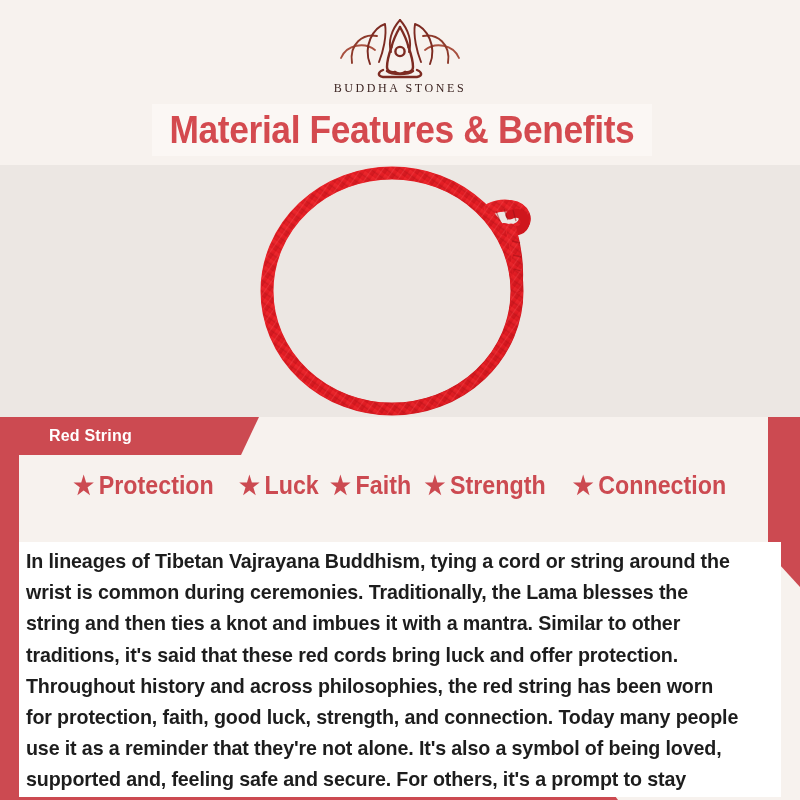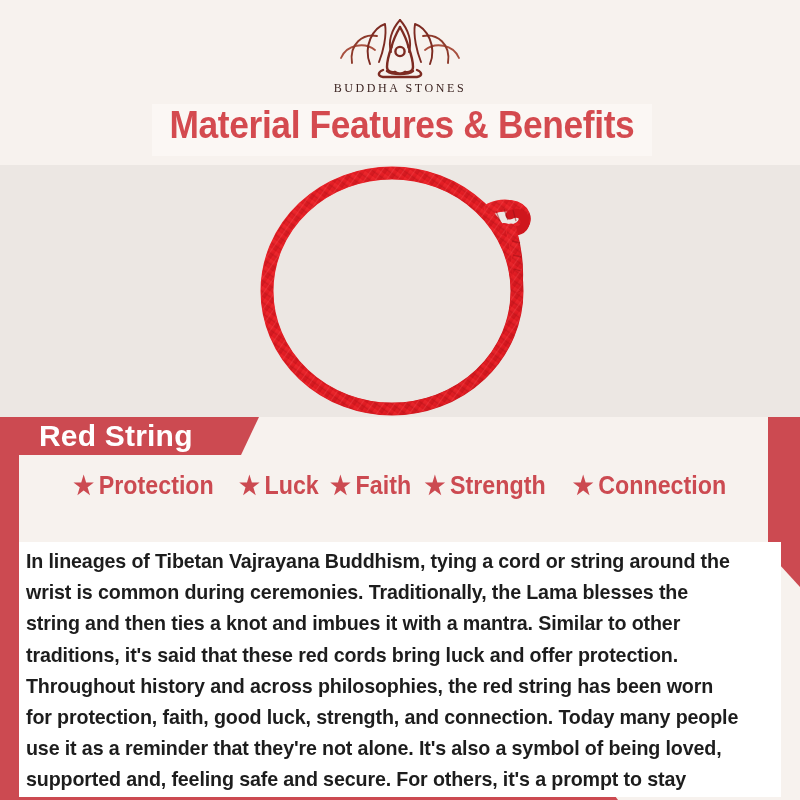--- a/index.html
+++ b/index.html
@@ -52,21 +52,21 @@
     margin-top:1px;
     font-family:"Liberation Serif", serif;
     font-size:12px;letter-spacing:2.6px;
     color:#3b2320;font-weight:400;
   }
 
   
   .title-band{
     position:absolute;left:152px;top:104px;width:500px;height:52px;
     background:#fbf7f4;
-    display:flex;align-items:flex-start;justify-content:center;
+    display:flex;align-items:center;justify-content:center;
   }
   .title-text{
     color:#d44a4f;
     font-family:"Liberation Sans", sans-serif;
     font-weight:bold;
     font-size:38px;
     letter-spacing:-0.4px;
     transform:scaleX(0.93);
     white-space:nowrap;
   }
@@ -81,23 +81,23 @@
   }
 
   
   .ribbon{
     position:absolute;left:19px;top:417px;width:240px;height:38px;
     background:#cc4a51;
     clip-path:polygon(0 0, 240px 0, 222px 38px, 0 38px);
     display:flex;align-items:center;
   }
   .ribbon-label{
-    margin-left:20px;
+    margin-left:30px;
     color:#ffffff;
-    font-size:30px;font-weight:bold;
+    font-size:16px;font-weight:bold;
     letter-spacing:0.2px;
   }
   .ribbon-strip{
     position:absolute;left:0;top:417px;width:800px;height:38px;
     background:#ece7e3;
     z-index:-1;
   }
 
   
   .benefits{

